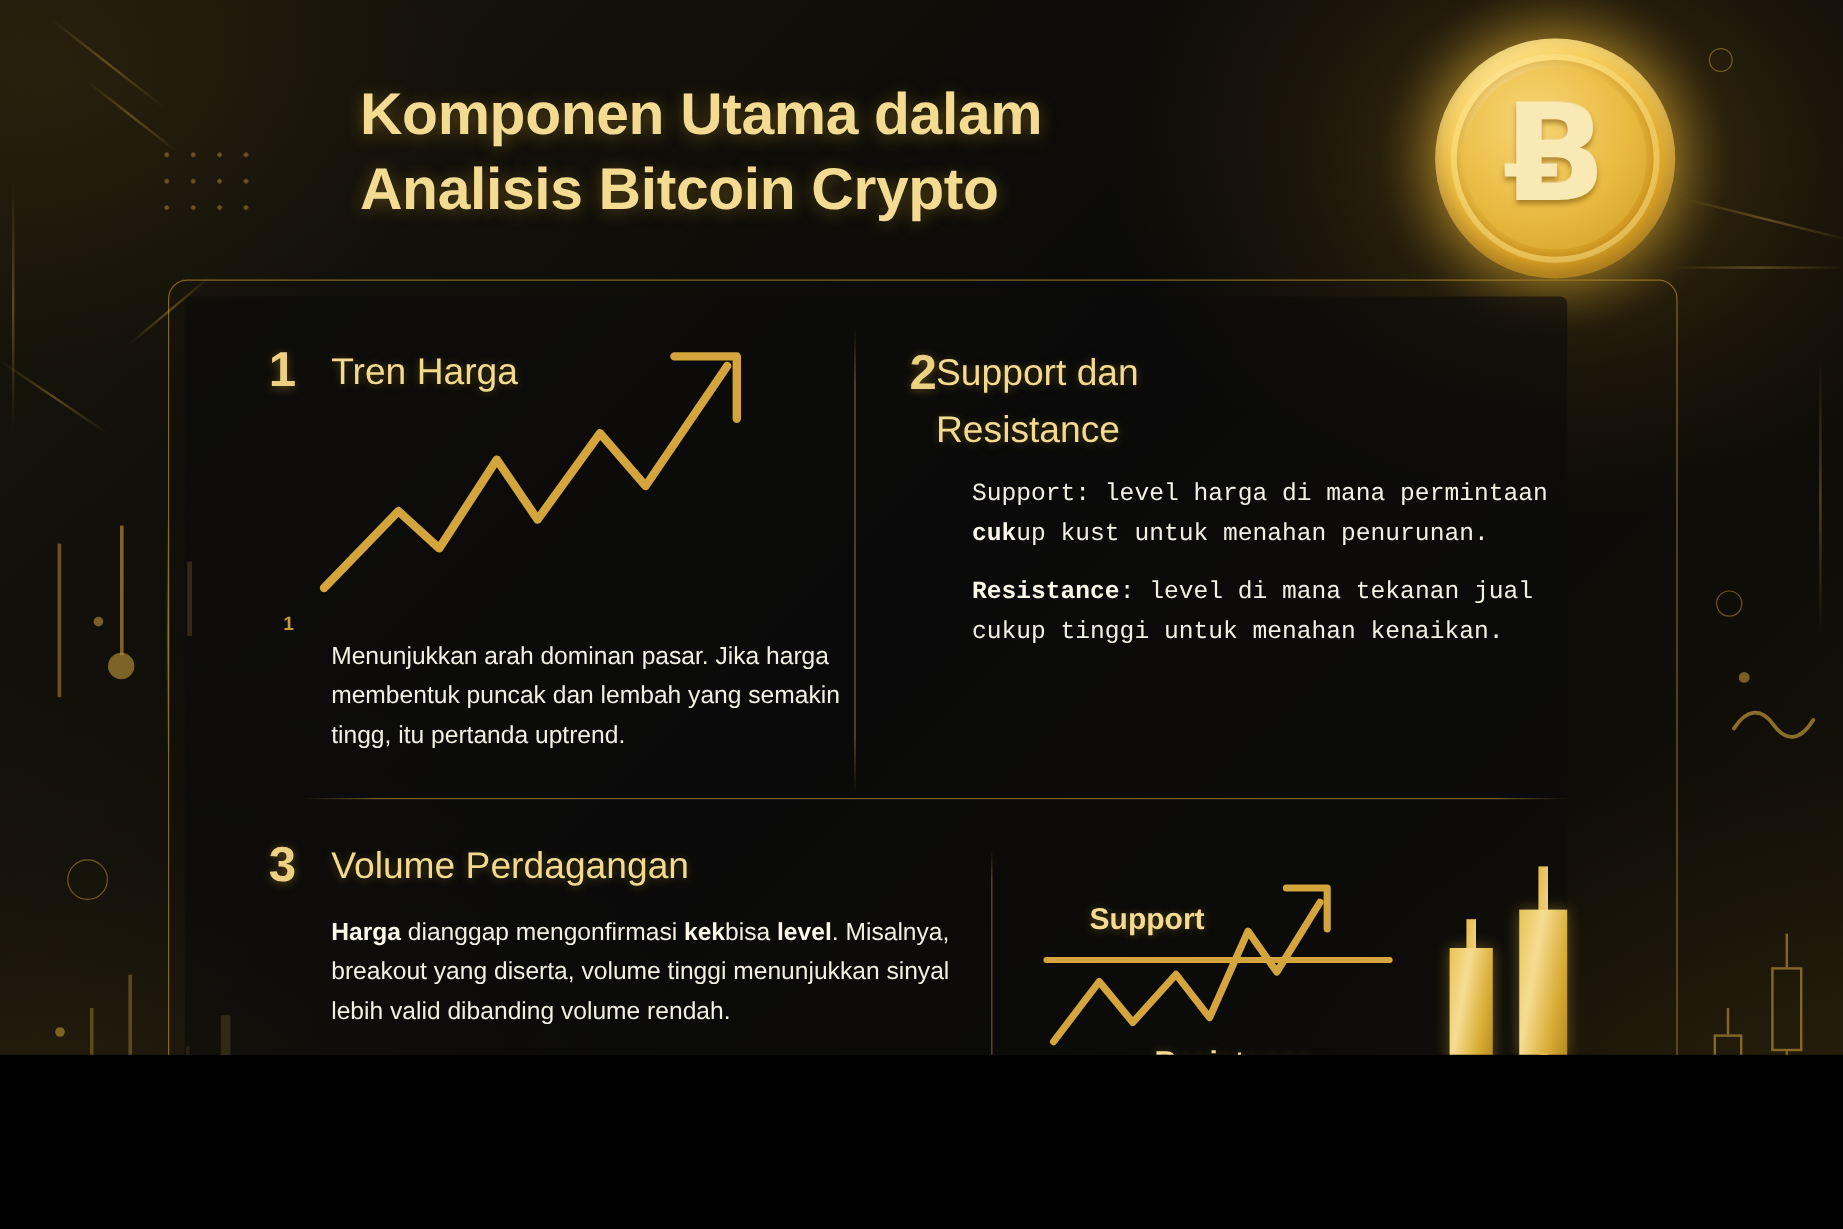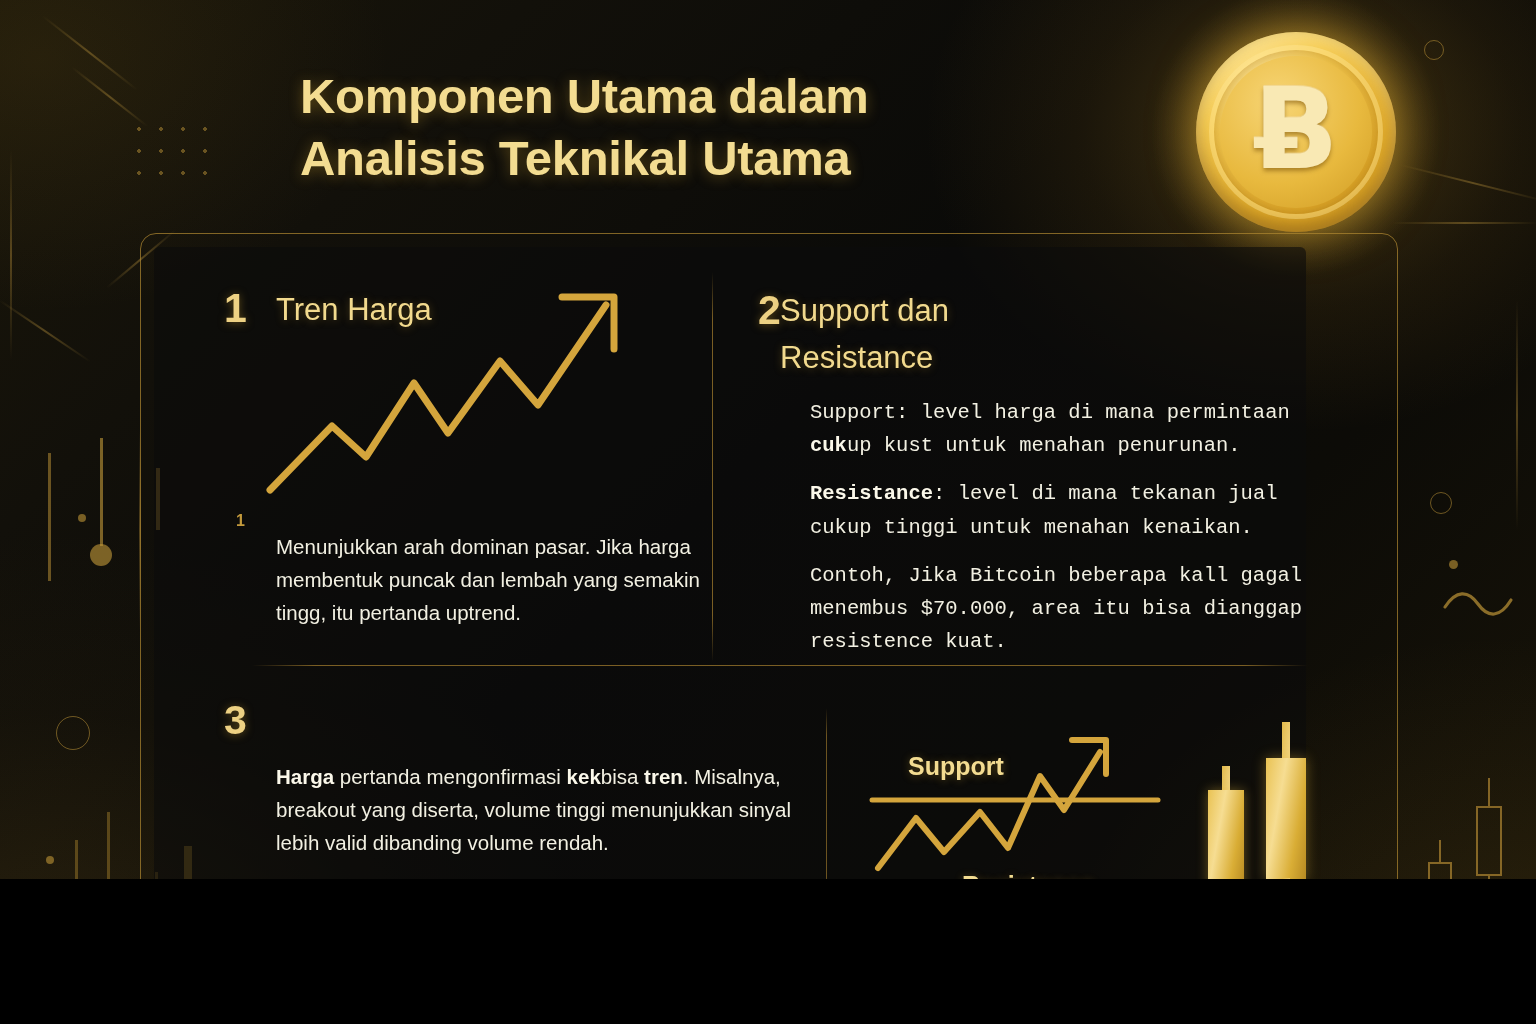--- a/index.html
+++ b/index.html
@@ -300,21 +300,21 @@
         <rect x="19" y="28" width="3" height="90"></rect>
         <rect x="51" y="0" width="3" height="92"></rect>
         <rect x="99" y="60" width="3" height="44"></rect>
       </g>
       <rect x="8" y="162" width="172" height="4" fill="rgba(168,130,44,0.70)"></rect>
     </svg>
   </div>
 
   <div class="title">
     <div>Komponen Utama dalam</div>
-    <div>Analisis Teknikal Utama</div>
+    <div>Analisis Bitcoin Crypto</div>
   </div>
 
   <div class="coin-wrap">
     <div class="coin-glow"></div>
     <div class="coin">
       <div class="coin-rim"></div>
       <div class="coin-face">
         <span class="btc-sym">Ƀ</span>
       </div>
     </div>
@@ -341,27 +341,27 @@
 
   <div class="sec-num" style="left:758px; top:290px;">2</div>
   <div class="sec-title" style="left:780px; top:288px; width:300px;">
     <div>Support dan</div>
     <div>Resistance</div>
   </div>
 
   <div class="body-text" style="left:810px; top:396px; width:520px;font-family:Liberation Mono, monospace;">
     <div class="p-block"><span>Support: level harga di mana permintaan </span><b>cuk</b><span>up kust untuk menahan penurunan.</span></div>
     <div class="p-block"><b>Resistance</b><span>: level di mana tekanan jual cukup tinggi untuk menahan kenaikan.</span></div>
-    <div class="p-block"><span>Contoh, Jika Bitcoin beberapa kall gagal menembus $70.000, area itu bisa dianggap resistence kuat.</span></div>
   </div>
 
   <div class="sec-num" style="left:224px; top:700px;">3</div>
+  <div class="sec-title" style="left:276px; top:699px;">Volume Perdagangan</div>
 
   <div class="body-text" style="left:276px; top:760px; width:540px;">
-    <div class="p-block"><b>Harga</b><span> pertanda mengonfirmasi </span><b>kek</b><span>bisa </span><b>tren</b><span>. Misalnya, breakout yang diserta, volume tinggi menunjukkan sinyal lebih valid dibanding volume rendah.</span></div>
+    <div class="p-block"><b>Harga</b><span> dianggap mengonfirmasi </span><b>kek</b><span>bisa </span><b>level</b><span>. Misalnya, breakout yang diserta, volume tinggi menunjukkan sinyal lebih valid dibanding volume rendah.</span></div>
   </div>
 
   <svg class="art" style="left:868px; top:716px;" width="310" height="180" viewBox="0 0 310 180">
     <line x1="4" y1="84" x2="290" y2="84" stroke="#d4a53c" stroke-width="5" stroke-linecap="round"></line>
     <polyline points="10,152 48,102 76,136 112,96 140,132 172,60 196,94 232,36" fill="none" stroke="#d4a53c" stroke-width="6" stroke-linejoin="round" stroke-linecap="round"></polyline>
     <polyline points="204,24 238,24 238,58" fill="none" stroke="#d4a53c" stroke-width="6" stroke-linejoin="round" stroke-linecap="round"></polyline>
   </svg>
 
   <div class="mini-label" style="left:908px; top:752px;">Support</div>
   <div class="mini-label" style="left:962px; top:871px;">Resistance</div>

